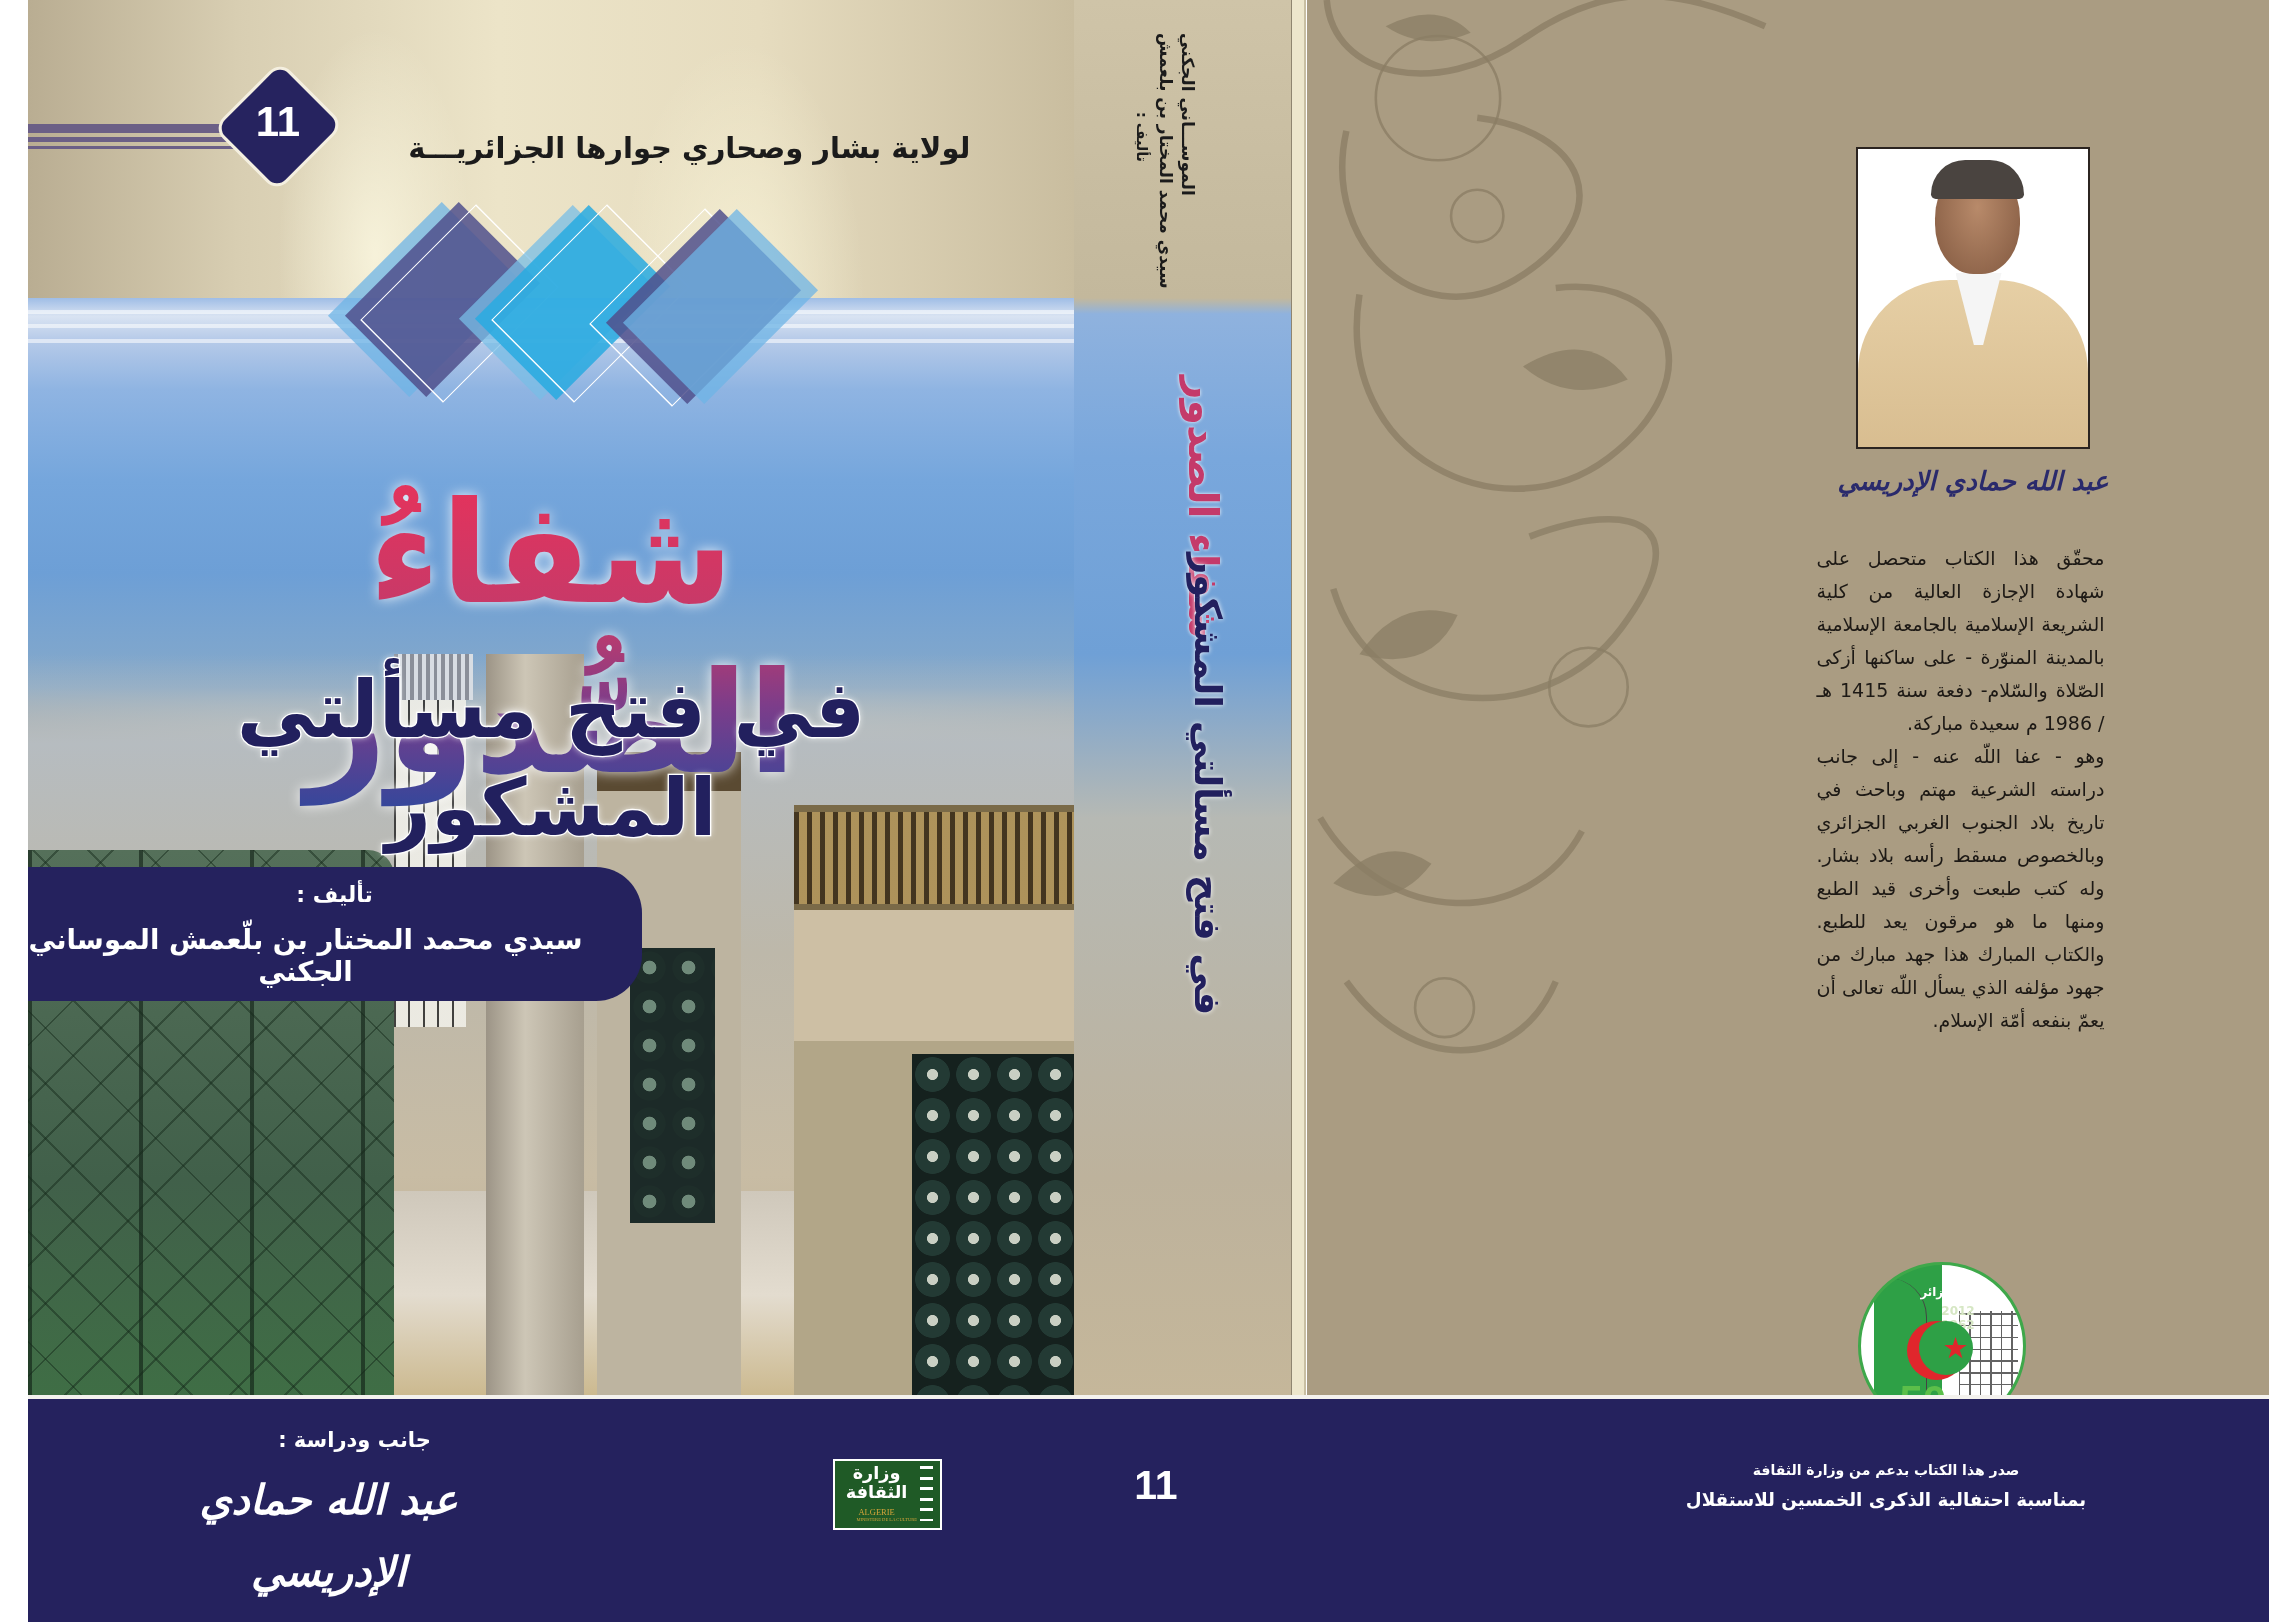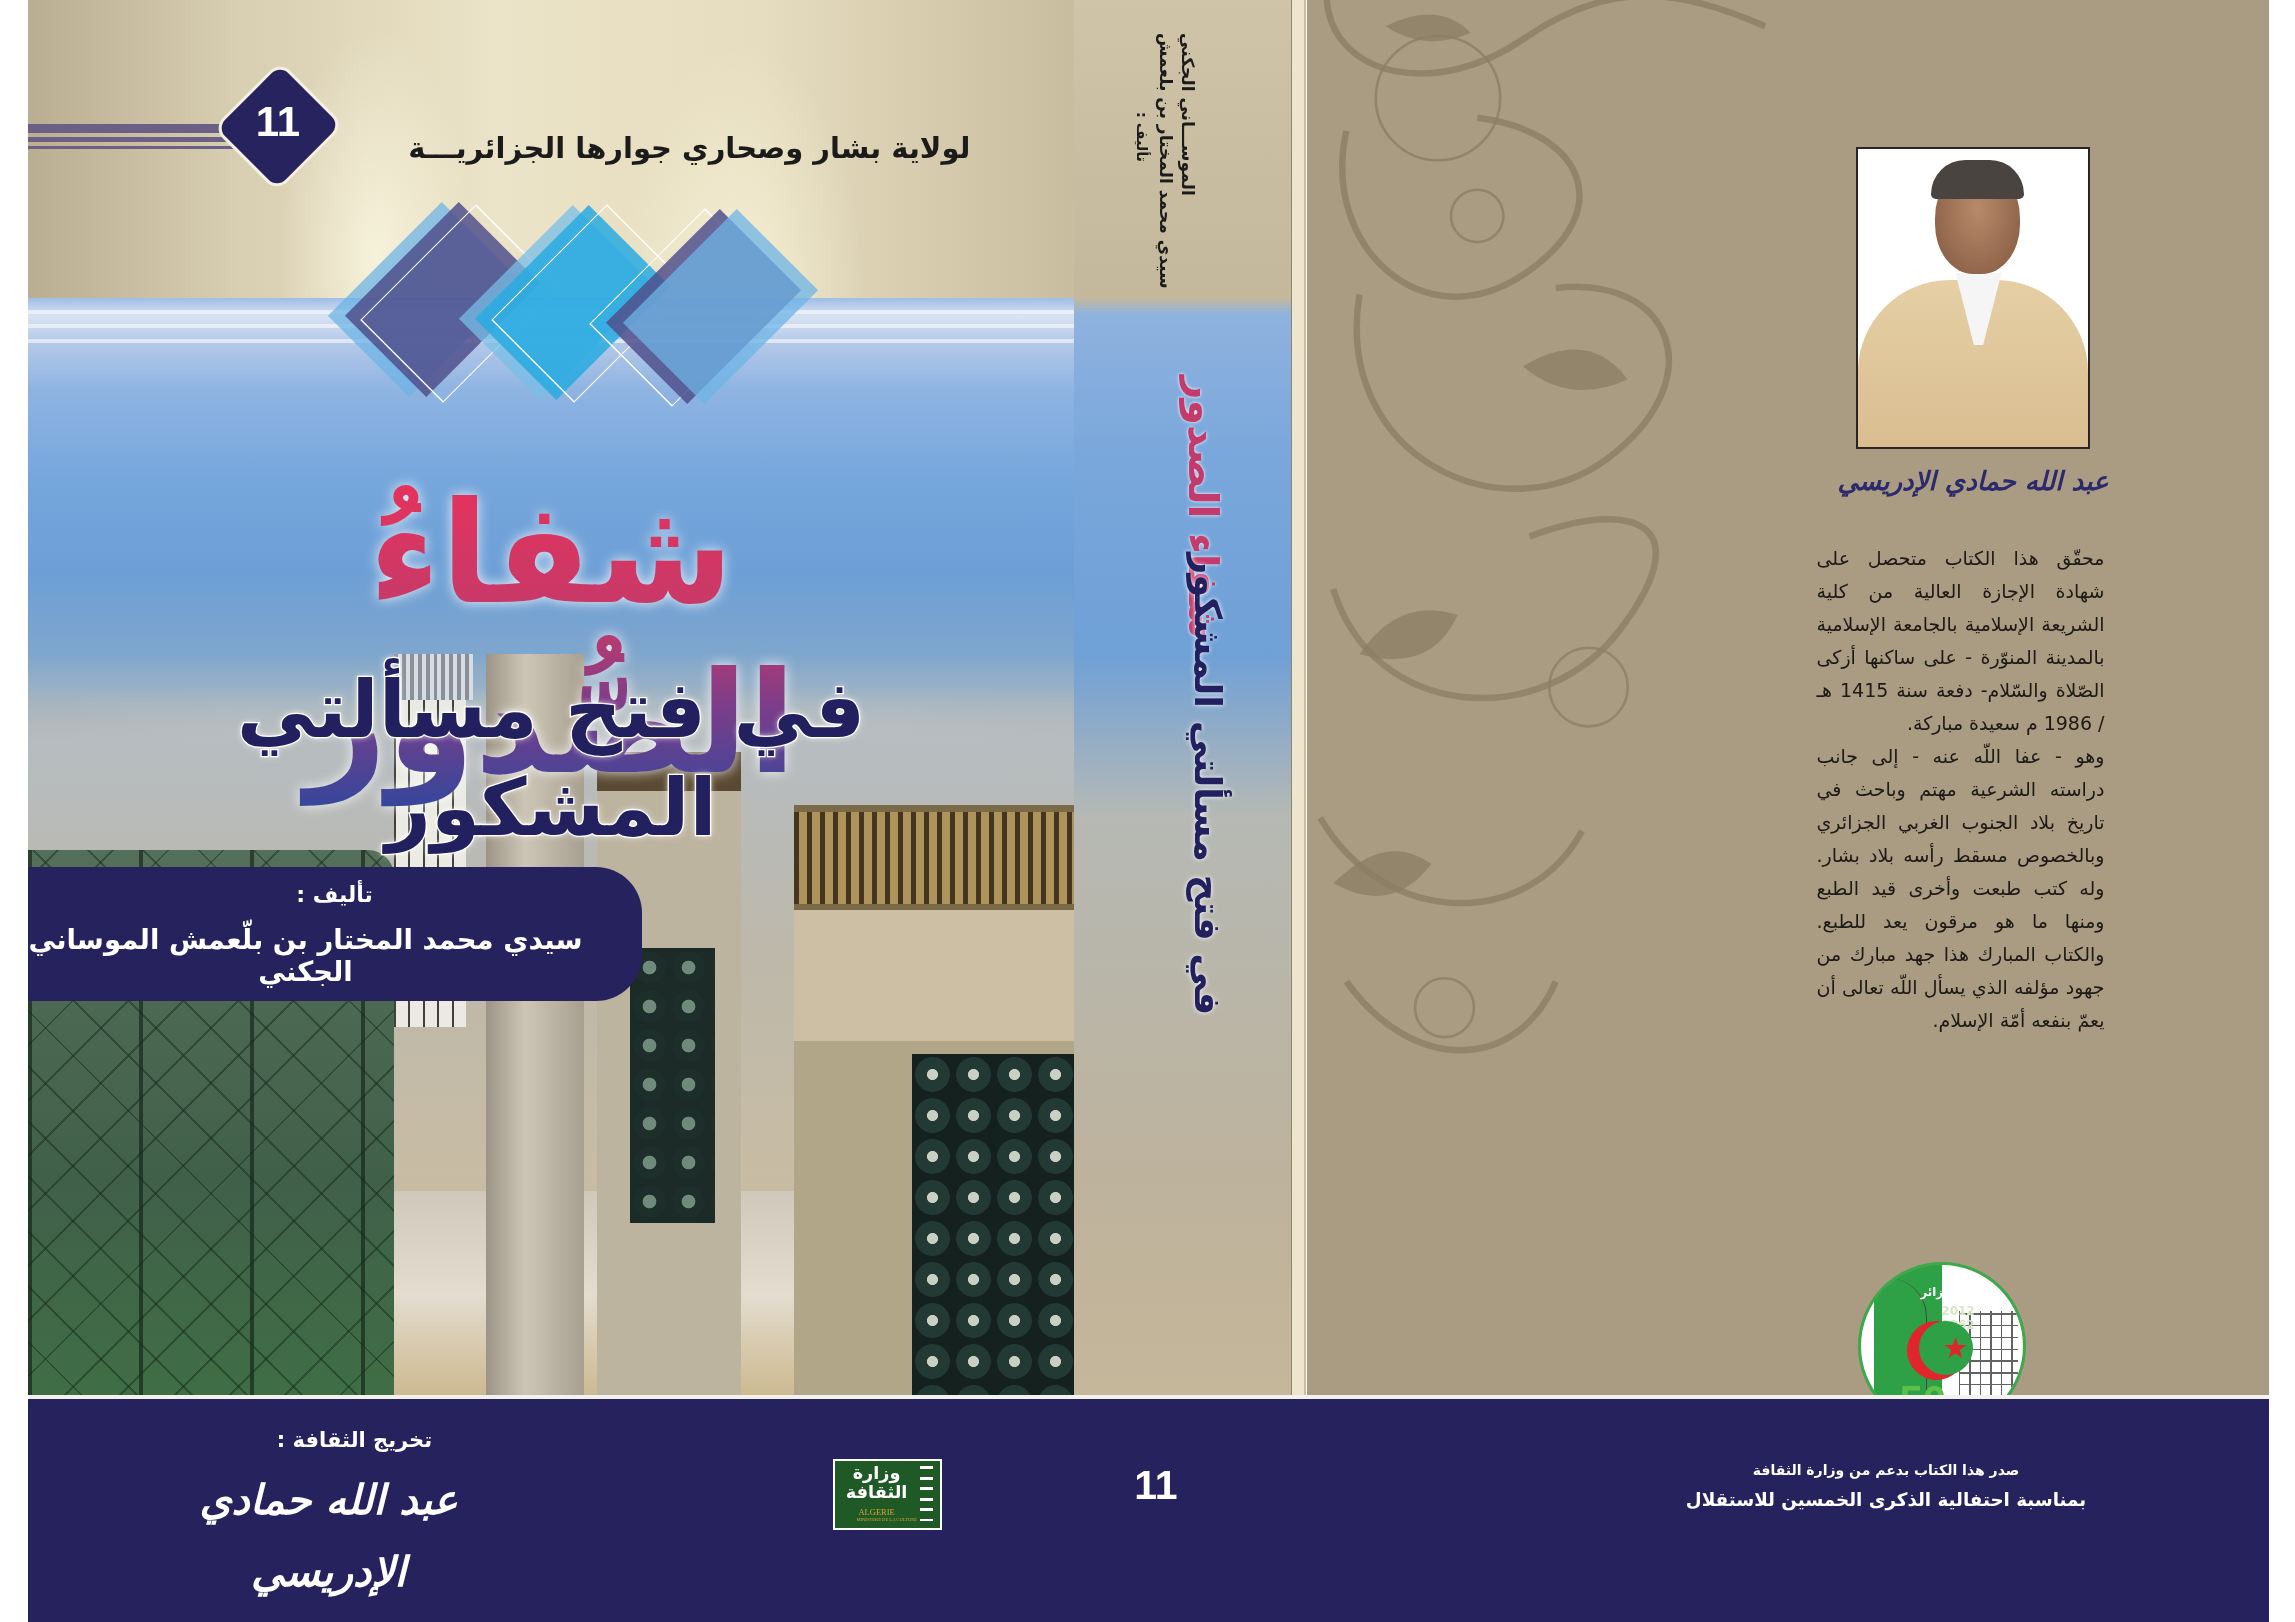--- a/index.html
+++ b/index.html
@@ -265,21 +265,21 @@
       <div id="emblem-crescent" class="abs"></div>
       <div id="emblem-crescent-cut" class="abs"></div>
       <div id="emblem-star" class="abs">★</div>
       <div id="emblem-50" class="abs">50</div>
     </div>
   </div>
 
   <div id="band-line" class="abs"></div>
   <div id="band" class="abs"></div>
 
-  <div id="editor-label" class="abs">تخريج الثقافة :</div>
+  <div id="editor-label" class="abs">جانب ودراسة :</div>
   <div id="editor-name" class="abs">عبد الله حمادي الإدريسي</div>
 
   <div id="ministry-logo" class="abs">
     <div id="ministry-ar" class="abs">وزارة الثقافة</div>
     <div id="ministry-bars" class="abs"></div>
     <div id="ministry-fr1" class="abs">ALGERIE</div>
     <div id="ministry-fr2" class="abs">MINISTERE DE LA CULTURE</div>
   </div>
 
   <div id="spine-number" class="abs">11</div>

